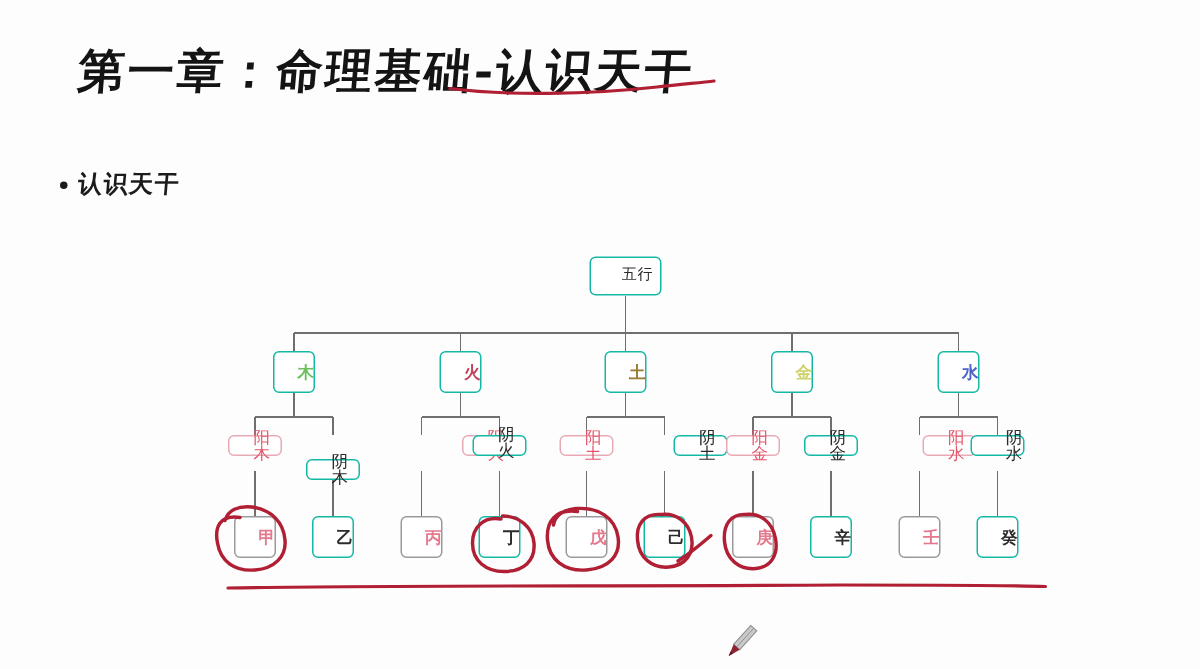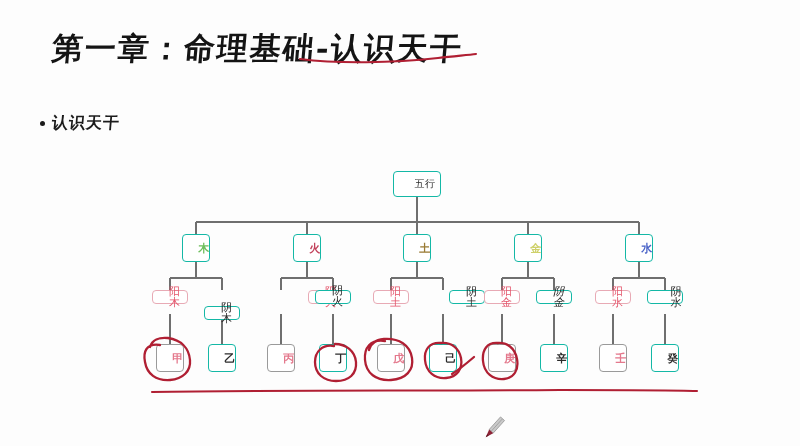--- a/index.html
+++ b/index.html
@@ -215,25 +215,25 @@
     <div class="node pair yang" style="left:373px;top:290px;">
       <span>阳土</span>
     </div>
     <div class="node pair" style="left:425px;top:290px;margin-left:24px;">
       <span>阴土</span>
     </div>
 
     <div class="node pair yang" style="left:484px;top:290px;">
       <span>阳金</span>
     </div>
-    <div class="node pair" style="left:536px;top:290px;font-style:italic;">
+    <div class="node pair" style="left:536px;top:290px;">
       <span>阴金</span>
     </div>
 
-    <div class="node pair yang" style="left:595px;top:290px;">
+    <div class="node pair yang" style="left:615px;top:290px;">
       <span>阳水</span>
     </div>
     <div class="node pair" style="left:647px;top:290px;text-align:right;">
       <span>阴水</span>
     </div>
 
     <div class="node stem yang-stem" style="left:156px;top:344px;">
       <span>甲</span>
     </div>
     <div class="node stem" style="left:208px;top:344px;">

